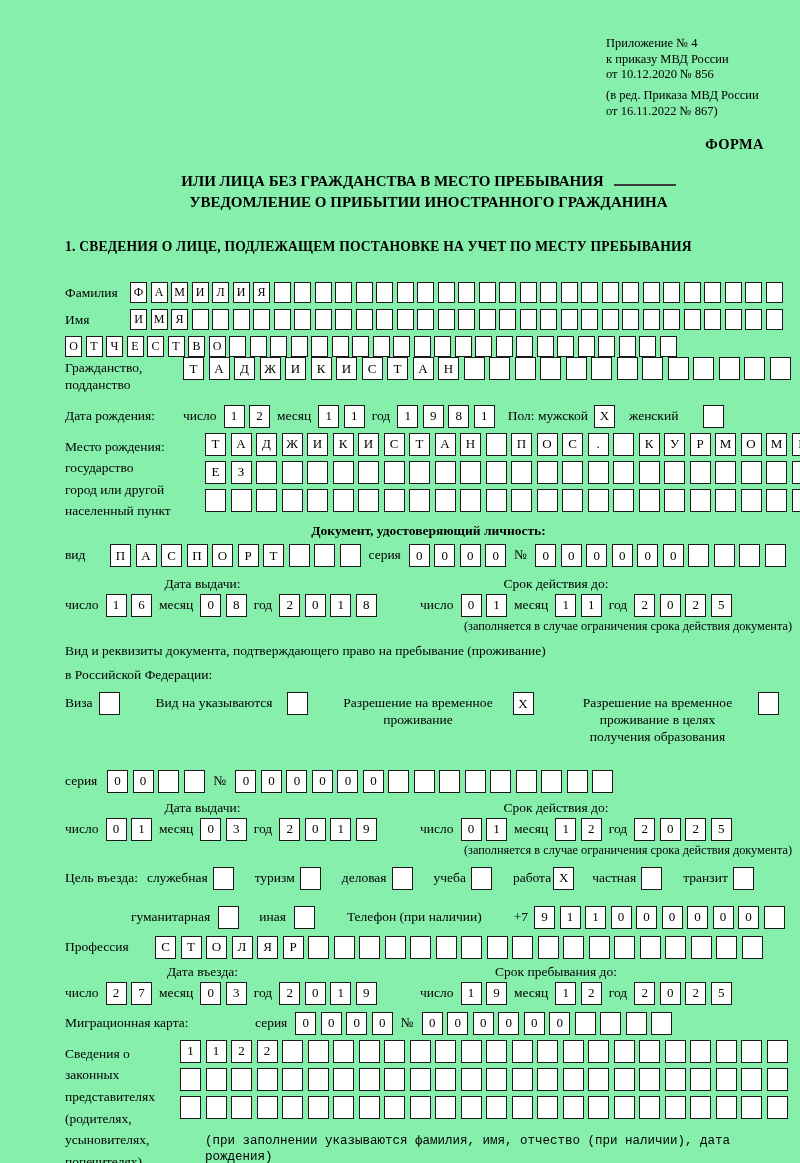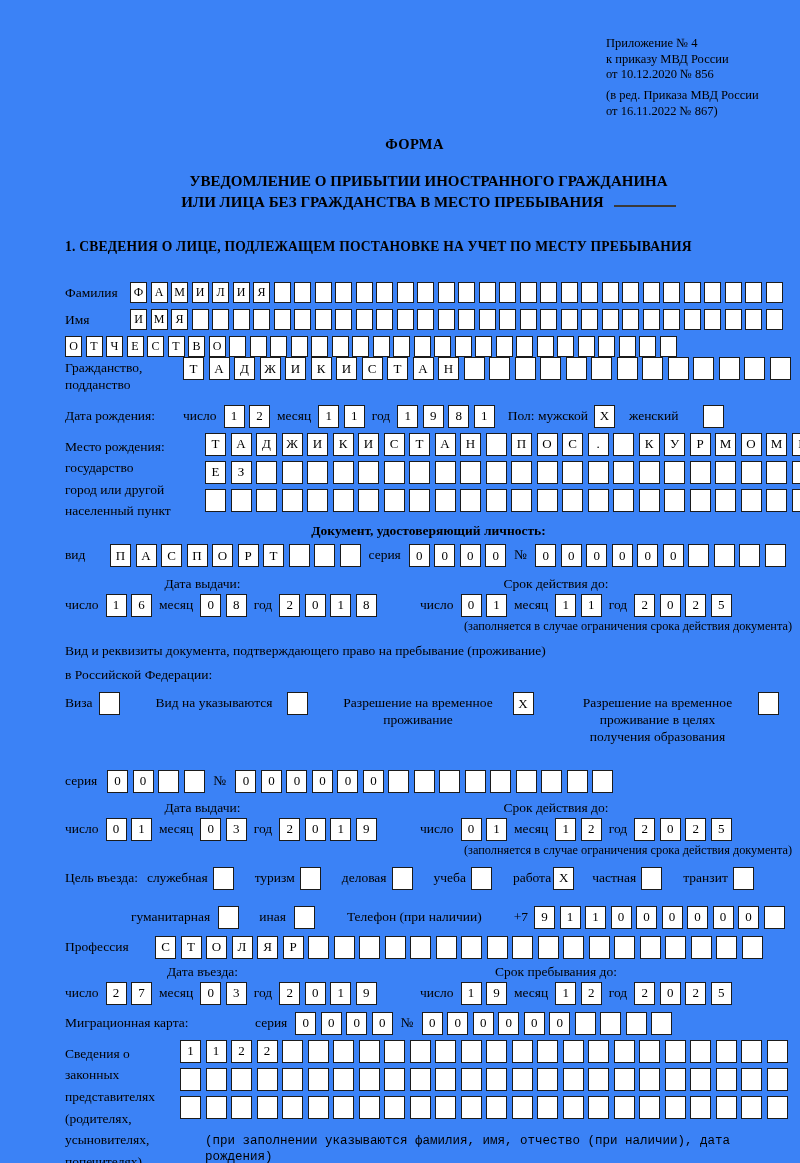--- a/index.html
+++ b/index.html
@@ -1,22 +1,22 @@
 <!DOCTYPE html>
 <html><head>
 <meta charset="utf-8">
 <style>
   html,body{margin:0;padding:0;background:#fff;}
-  .page{position:relative;width:800px;height:1163px;background:#3b82f6;overflow:hidden;
+  .page{position:relative;width:800px;height:1163px;background:#86efac;overflow:hidden;
         box-sizing:border-box;padding:36px 8px 0 65px;color:#000;
         font-family:"Liberation Serif","DejaVu Serif",serif;font-size:13.5px;line-height:1.25;}
   
   .appendix{margin-left:auto;margin-right:26px;width:160px;font-size:12.5px;}
   .appendix .gap{height:5px;}
-  .forma{text-align:center;font-weight:bold;font-size:14.5px;margin:16px 28px 0 0;letter-spacing:.4px;}
+  .forma{text-align:right;font-weight:bold;font-size:14.5px;margin:16px 28px 0 0;letter-spacing:.4px;}
   .title{text-align:center;font-weight:bold;font-size:15px;line-height:1.4;margin-top:18px;}
   .blankline{display:inline-block;width:62px;height:13px;border-bottom:2px solid #3a3a3a;margin-left:10px;}
   .sec-head{font-weight:bold;font-size:13.6px;margin-top:26px;margin-bottom:26px;letter-spacing:.2px;}
   
   .frow{display:flex;align-items:flex-start;margin-bottom:6px;}
   .flabel{flex:0 0 auto;padding-top:3px;}
   .lbl2{display:block;}
   
   .cells{display:flex;flex-wrap:nowrap;}
   .cells.s{gap:3.5px;}
@@ -57,22 +57,22 @@
     <div>Приложение № 4</div>
     <div>к приказу МВД России</div>
     <div>от 10.12.2020 № 856</div>
     <div class="gap"></div>
     <div>(в ред. Приказа МВД России</div>
     <div>от 16.11.2022 № 867)</div>
   </div>
   <div class="forma">ФОРМА</div>
 
   <div class="title">
+    <div><span>ИЛИ ЛИЦА БЕЗ ГРАЖДАНСТВА В МЕСТО ПРЕБЫВАНИЯ</span><span class="blankline"></span></div>
     <div>УВЕДОМЛЕНИЕ О ПРИБЫТИИ ИНОСТРАННОГО ГРАЖДАНИНА</div>
-    <div><span>ИЛИ ЛИЦА БЕЗ ГРАЖДАНСТВА В МЕСТО ПРЕБЫВАНИЯ</span><span class="blankline"></span></div>
   </div>
 
   <div class="sec-head">1. СВЕДЕНИЯ О ЛИЦЕ, ПОДЛЕЖАЩЕМ ПОСТАНОВКЕ НА УЧЕТ ПО МЕСТУ ПРЕБЫВАНИЯ</div>
 
   <div class="frow">
     <div class="flabel" style="width:65px">Фамилия</div>
     <div class="cells s">
         <span class="cell">Ф</span>
         <span class="cell">А</span>
         <span class="cell">М</span>

